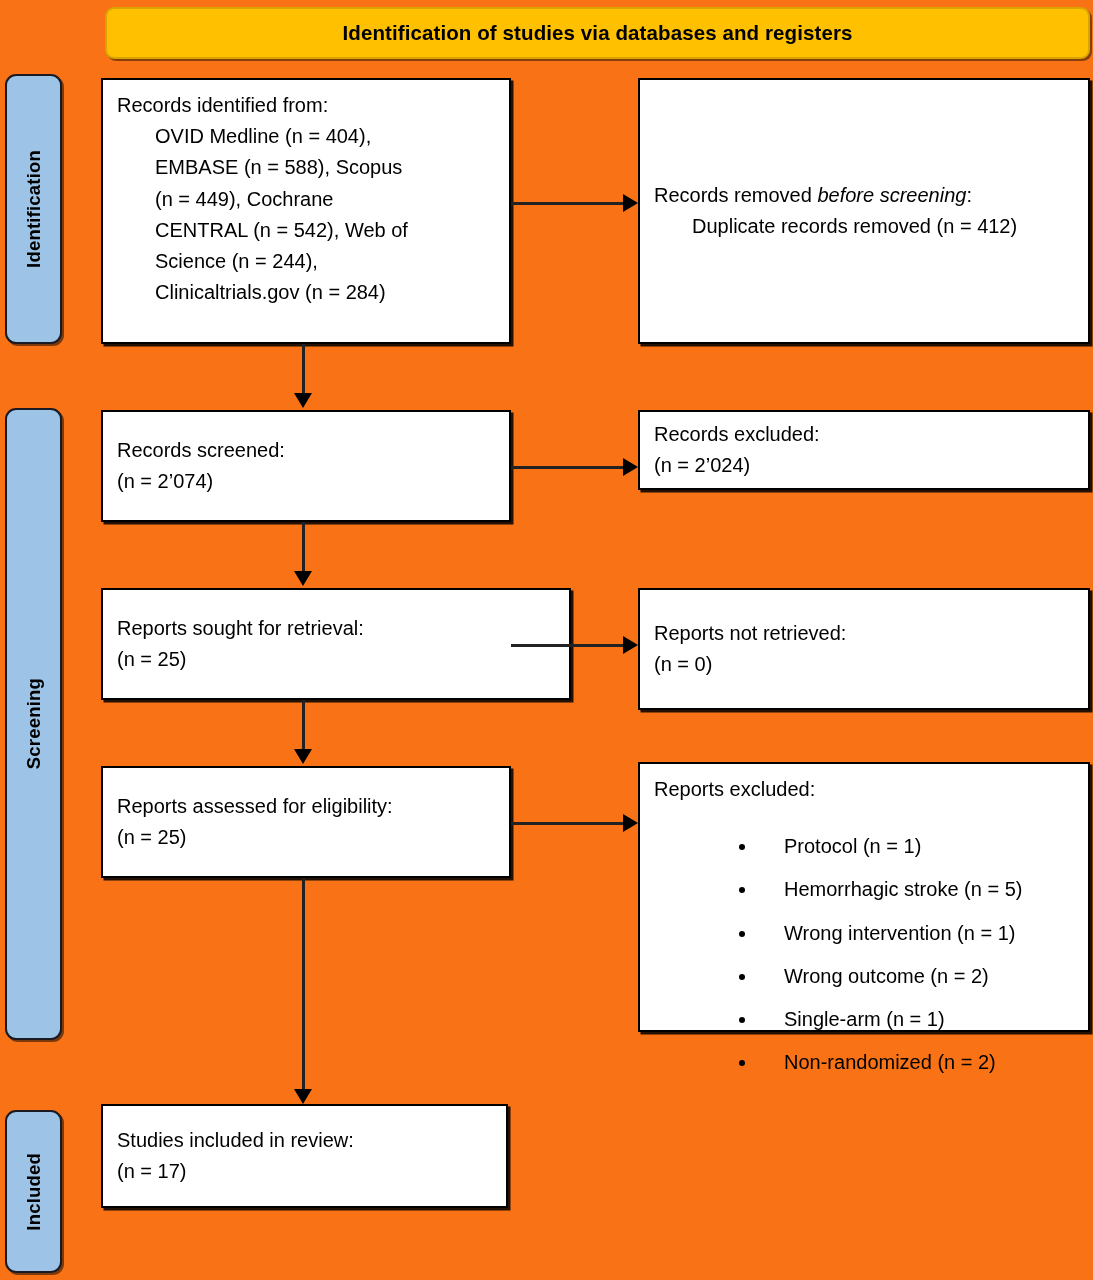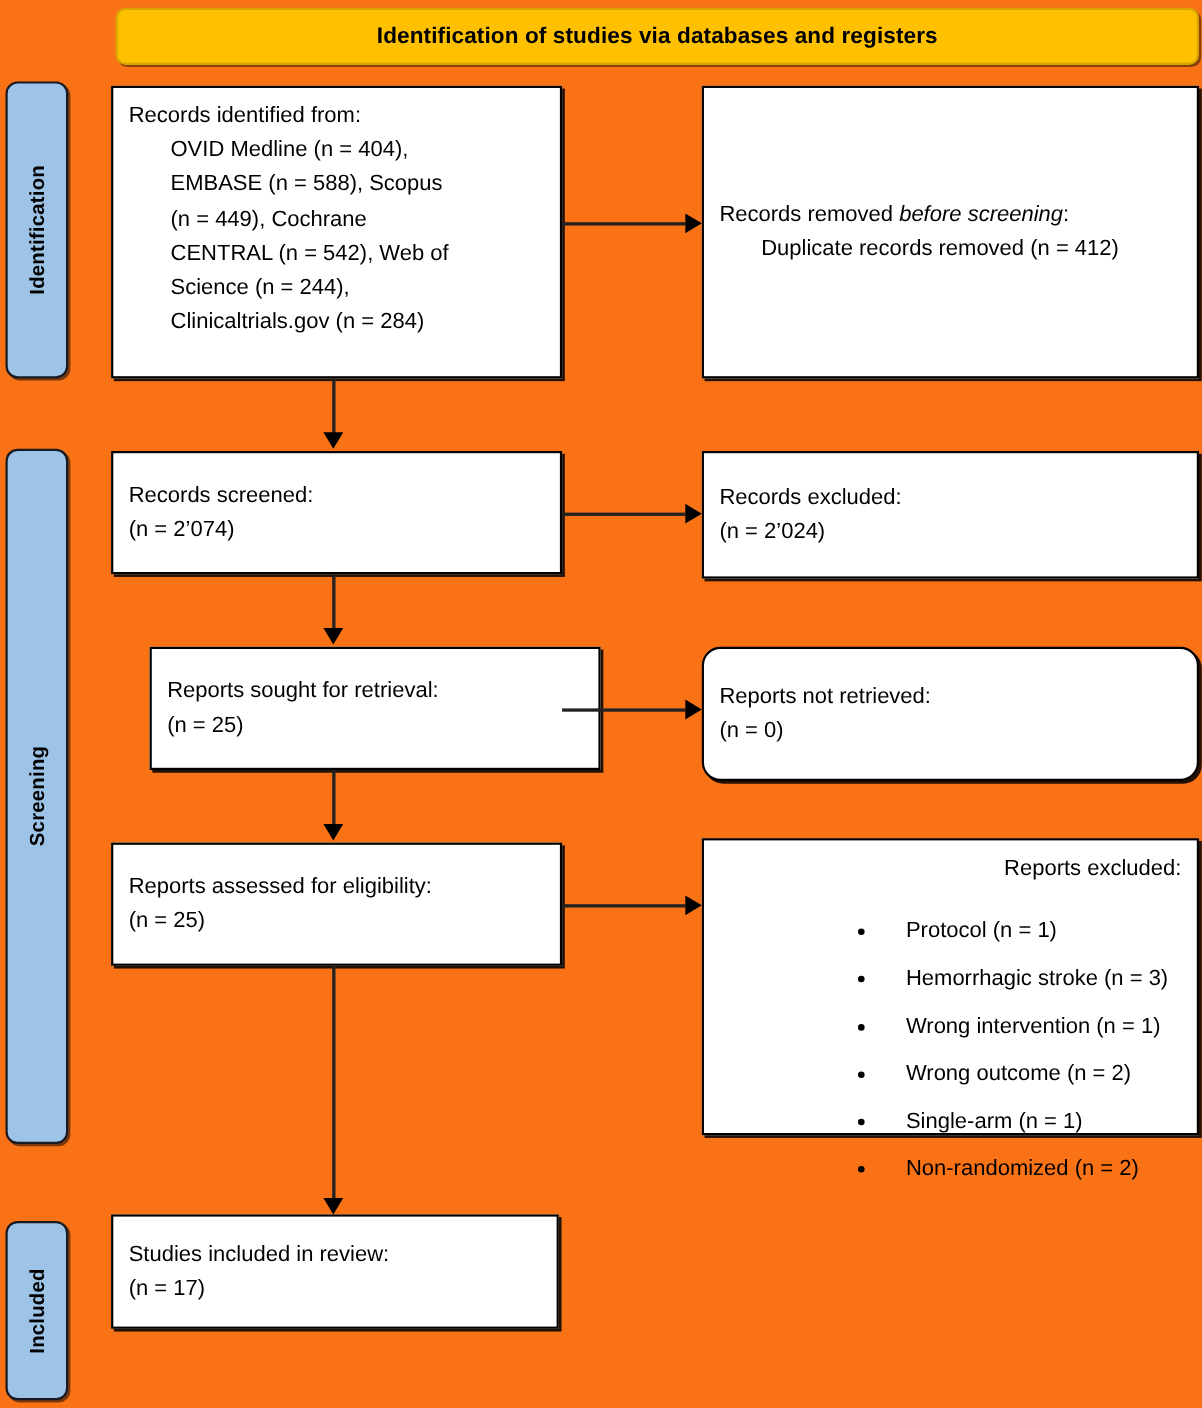--- a/index.html
+++ b/index.html
@@ -84,29 +84,29 @@
     color: #000000;
     display: flex;
     flex-direction: column;
     justify-content: center;
   }
   .fbox.top-align { justify-content: flex-start; }
 
   
   #box-identified  { left: 101px; top: 78px;   width: 410px; height: 266px; }
   #box-screened    { left: 101px; top: 410px;  width: 410px; height: 112px; }
-  #box-sought      { left: 101px; top: 588px;  width: 410px; height: 112px; margin-left: 35px; }
+  #box-sought      { left: 101px; top: 588px;  width: 470px; height: 112px; }
   #box-assessed    { left: 101px; top: 766px;  width: 410px; height: 112px; }
   #box-included    { left: 101px; top: 1104px; width: 407px; height: 104px; }
 
   
   #box-removed       { left: 638px; top: 78px;   width: 452px; height: 266px; }
-  #box-rec-excluded  { left: 638px; top: 410px;  width: 452px; height: 116px; }
-  #box-not-retrieved { left: 638px; top: 588px;  width: 452px; height: 122px; border-radius: 17px; }
-  #box-rep-excluded  { left: 638px; top: 762px;  width: 452px; height: 270px; align-items: flex-end; }
+  #box-rec-excluded  { left: 638px; top: 410px;  width: 452px; height: 80px; }
+  #box-not-retrieved { left: 638px; top: 588px;  width: 452px; height: 122px; }
+  #box-rep-excluded  { left: 638px; top: 762px;  width: 452px; height: 270px; }
 
   .indent { padding-left: 38px; display: block; }
   .emph { font-style: italic; }
 
   .bullets {
     list-style: disc;
     margin: 14px 0 0 0;
     padding-left: 92px;
   }
   .bullets li {
@@ -195,21 +195,21 @@
 
   <div class="fbox" id="box-assessed">
     <span>Reports assessed for eligibility:</span>
     <span>(n = 25)</span>
   </div>
 
   <div class="fbox top-align" id="box-rep-excluded">
     <span>Reports excluded:</span>
     <ul class="bullets">
       <li>Protocol (n = 1)</li>
-      <li>Hemorrhagic stroke (n = 3)</li>
+      <li>Hemorrhagic stroke (n = 5)</li>
       <li>Wrong intervention (n = 1)</li>
       <li>Wrong outcome (n = 2)</li>
       <li>Single-arm (n = 1)</li>
       <li>Non-randomized (n = 2)</li>
     </ul>
   </div>
 
   <div class="fbox" id="box-included">
     <span>Studies included in review:</span>
     <span>(n = 17)</span>

